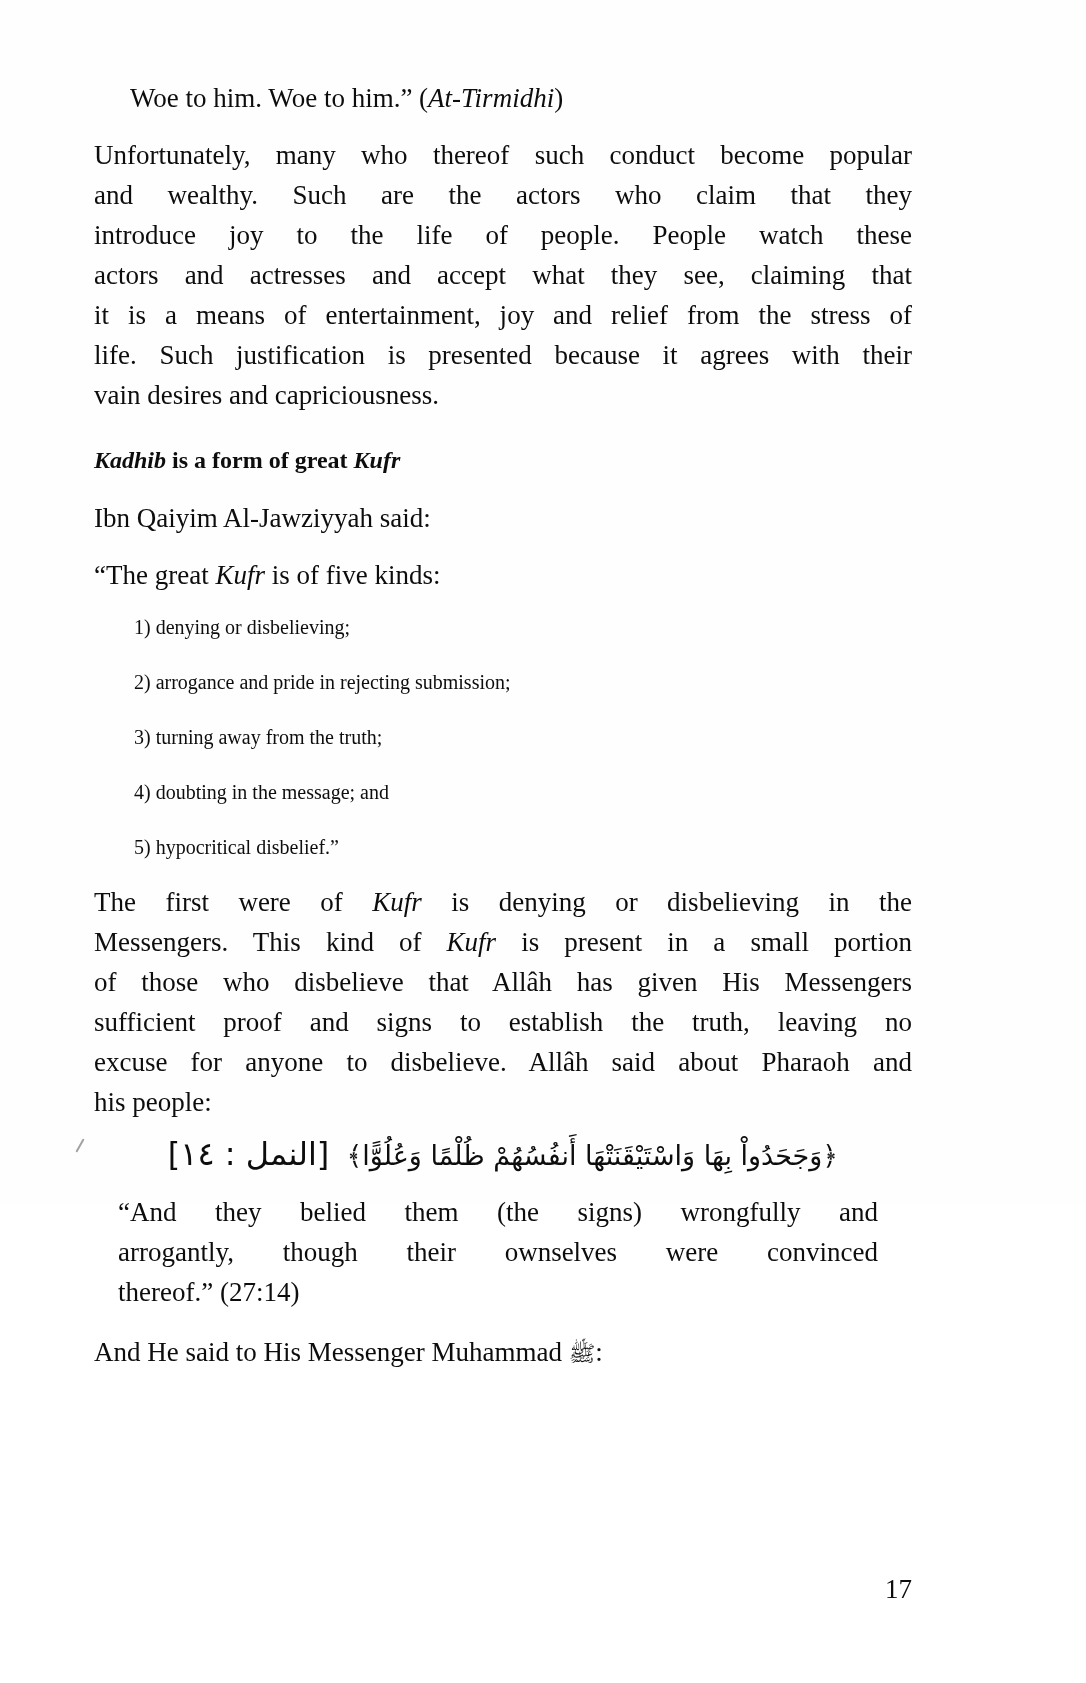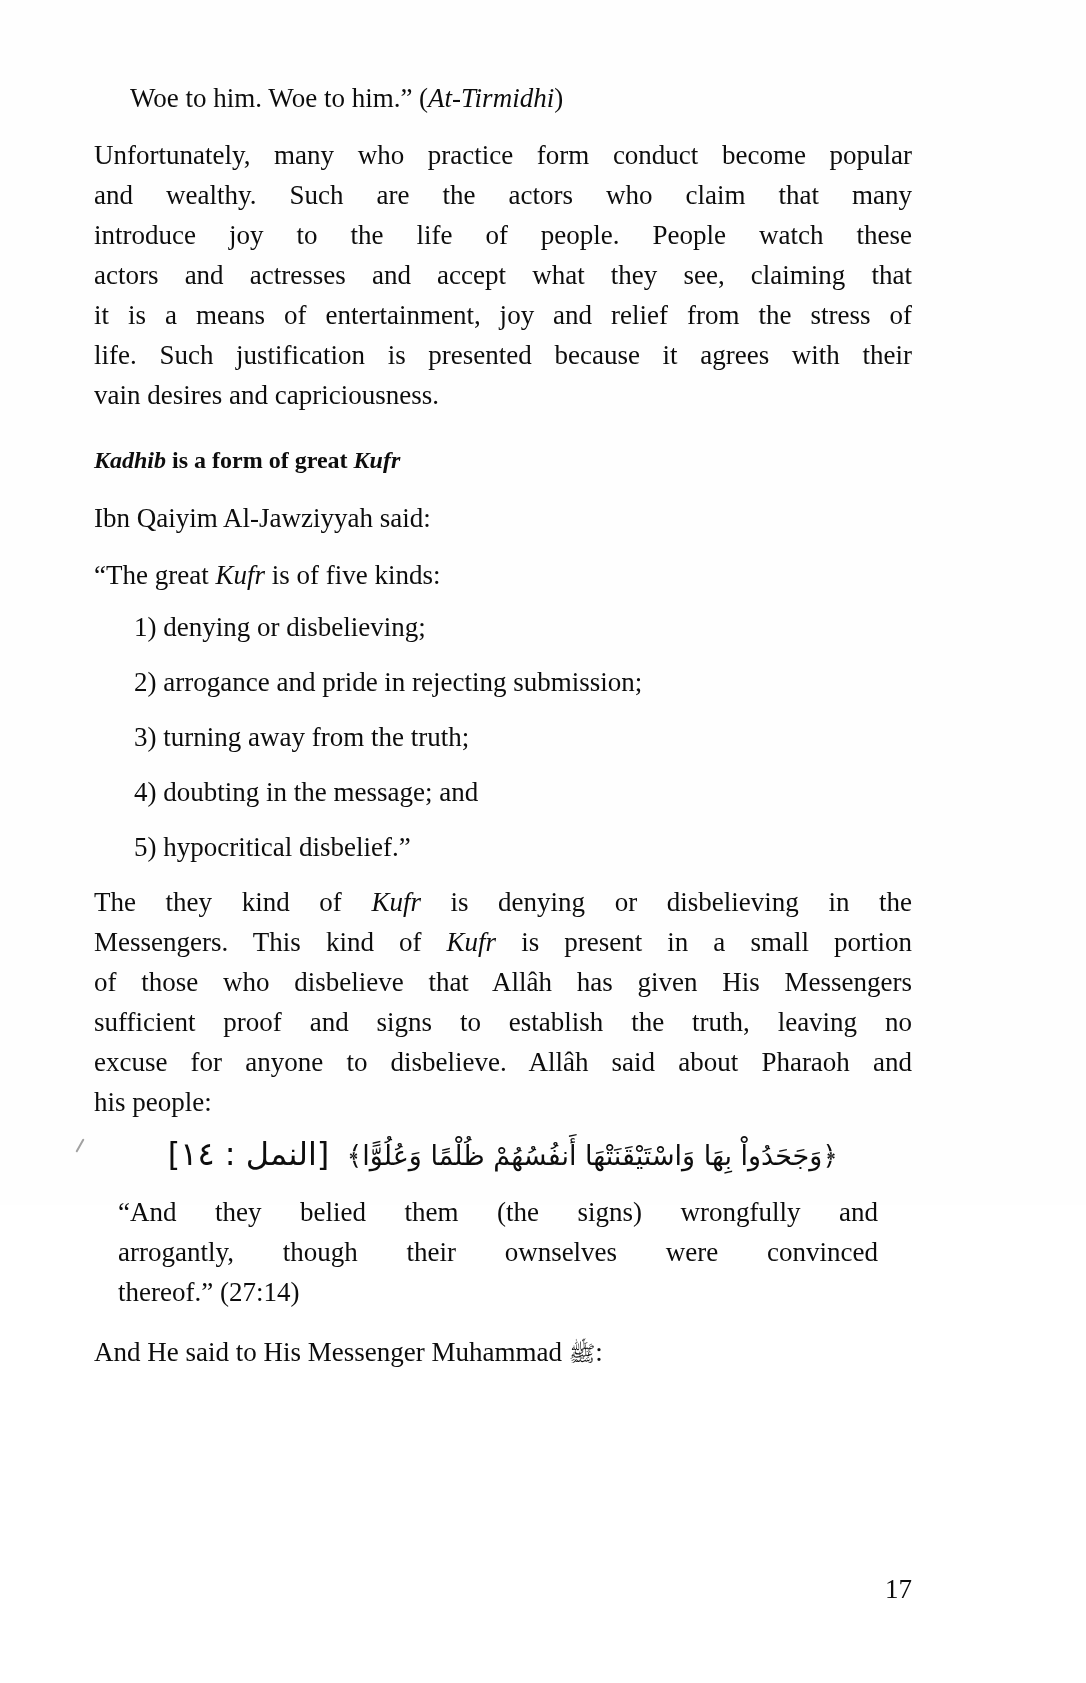--- a/index.html
+++ b/index.html
@@ -31,21 +31,21 @@
   .bi { font-style: italic; font-weight: bold; }
   .heading {
     font-size: 24px;
     font-weight: bold;
     line-height: 42px;
     margin-top: 24px;
   }
   .para { margin-top: 17px; }
   .list { margin-top: 12px; }
   .list-item {
-    font-size: 27px;
+    font-size: 20px;
     line-height: 40px;
     padding-left: 40px;
     margin-bottom: 15px;
   }
   .arabic-line {
     direction: rtl;
     text-align: center;
     font-family: "DejaVu Sans", sans-serif;
     font-size: 27px;
     line-height: 48px;
@@ -80,22 +80,22 @@
   }
 </style>
 </head>
 <body>
 
 <div class="page">
 
   <div class="line indent"><span>Woe to him. Woe to him.” (</span><span class="it">At-Tirmidhi</span><span>)</span></div>
 
   <div class="para">
-    <div class="jline">Unfortunately, many who practice form conduct become popular</div>
-    <div class="jline">and  wealthy.  Such  are  the  actors  who  claim  that  many</div>
+    <div class="jline">Unfortunately, many who thereof such conduct become popular</div>
+    <div class="jline">and  wealthy.  Such  are  the  actors  who  claim  that  they</div>
     <div class="jline">introduce  joy  to  the  life  of  people.  People  watch these</div>
     <div class="jline">actors  and actresses and accept what they see, claiming that</div>
     <div class="jline">it  is a means of entertainment, joy and relief from the stress of</div>
     <div class="jline">life. Such justification is presented because it agrees with their</div>
     <div class="lline">vain desires and capriciousness.</div>
   </div>
 
   <div class="heading"><span class="bi">Kadhib</span><span> is a form of great </span><span class="bi">Kufr</span></div>
 
   <div class="para">
@@ -108,21 +108,21 @@
 
   <div class="list">
     <div class="list-item">1) denying or disbelieving;</div>
     <div class="list-item">2) arrogance and pride in rejecting submission;</div>
     <div class="list-item">3) turning away from the truth;</div>
     <div class="list-item">4) doubting in the message; and</div>
     <div class="list-item">5) hypocritical disbelief.”</div>
   </div>
 
   <div class="para" style="margin-top:8px;">
-    <div class="jline"><span>The  they  kind  of </span><span class="it">Kufr</span><span> is  denying  or  disbelieving  in  the</span></div>
+    <div class="jline"><span>The  first  were  of </span><span class="it">Kufr</span><span> is  denying  or  disbelieving  in  the</span></div>
     <div class="jline"><span>Messengers.  This kind of </span><span class="it">Kufr</span><span> is present in a small portion</span></div>
     <div class="jline">of  those   who disbelieve that Allâh has given His Messengers</div>
     <div class="jline">sufficient  proof  and  signs  to  establish   the truth, leaving no</div>
     <div class="jline">excuse  for anyone to disbelieve. Allâh said about Pharaoh and</div>
     <div class="lline">his people:</div>
   </div>
 
   <div class="arabic-line"><span>﴿وَجَحَدُواْ بِهَا وَاسْتَيْقَنَتْهَا أَنفُسُهُمْ ظُلْمًا وَعُلُوًّا﴾</span>&nbsp;&nbsp;<span class="ref">[النمل : ١٤]</span></div>
 
   <div class="quote-block">

